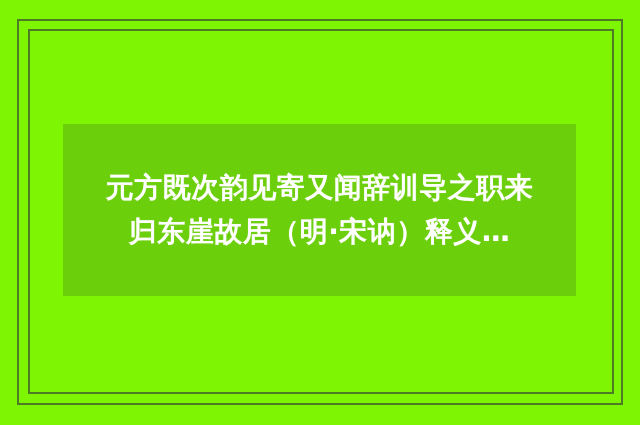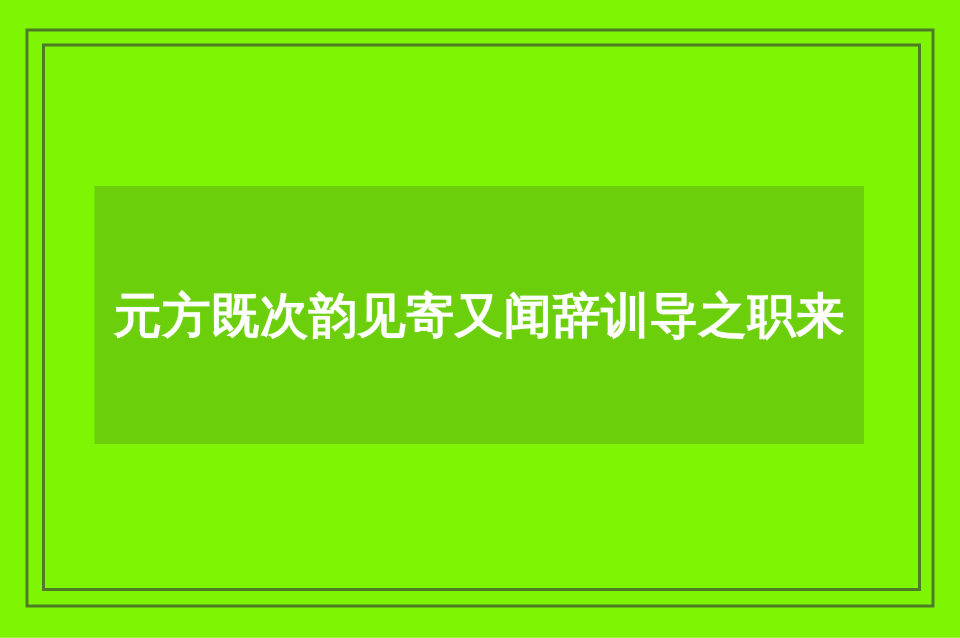--- a/index.html
+++ b/index.html
@@ -59,21 +59,21 @@
     align-items: center;
     justify-content: center;
   }
 
   .poem-title {
     width: 100%;
     text-align: center;
     color: #ffffff;
     font-family: "DejaVu Sans", "Liberation Sans", sans-serif;
     font-weight: bold;
-    font-size: 32px;
+    font-size: 28px;
     line-height: 44px;
     letter-spacing: 0.5px;
     text-shadow: 0 0 1px rgba(255,255,255,0.35);
     margin: 0;
     padding: 0;
     white-space: nowrap;
   }
 
   .poem-line {
     display: block;
@@ -84,16 +84,17 @@
 
 <div class="canvas">
 
   <div class="frame frame-outer"></div>
 
   <div class="frame frame-inner"></div>
 
   <div class="text-panel">
     <div class="poem-title">
       <span class="poem-line">元方既次韵见寄又闻辞训导之职来</span>
+      <span class="poem-line">归东崖故居（明·宋讷）释义…</span>
     </div>
   </div>
 
 </div>
 
 </body></html>

